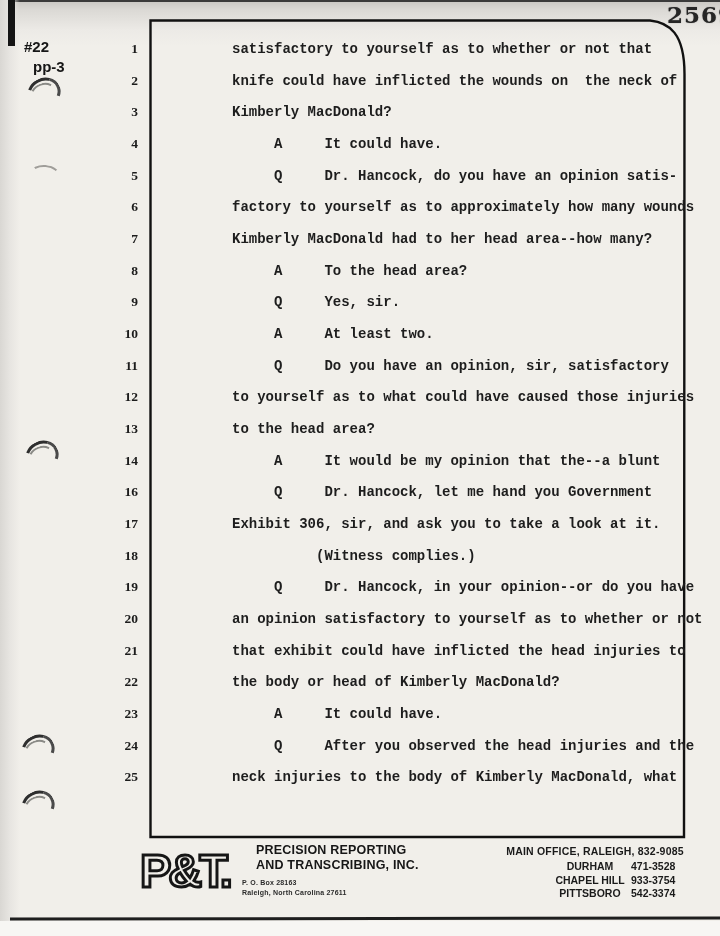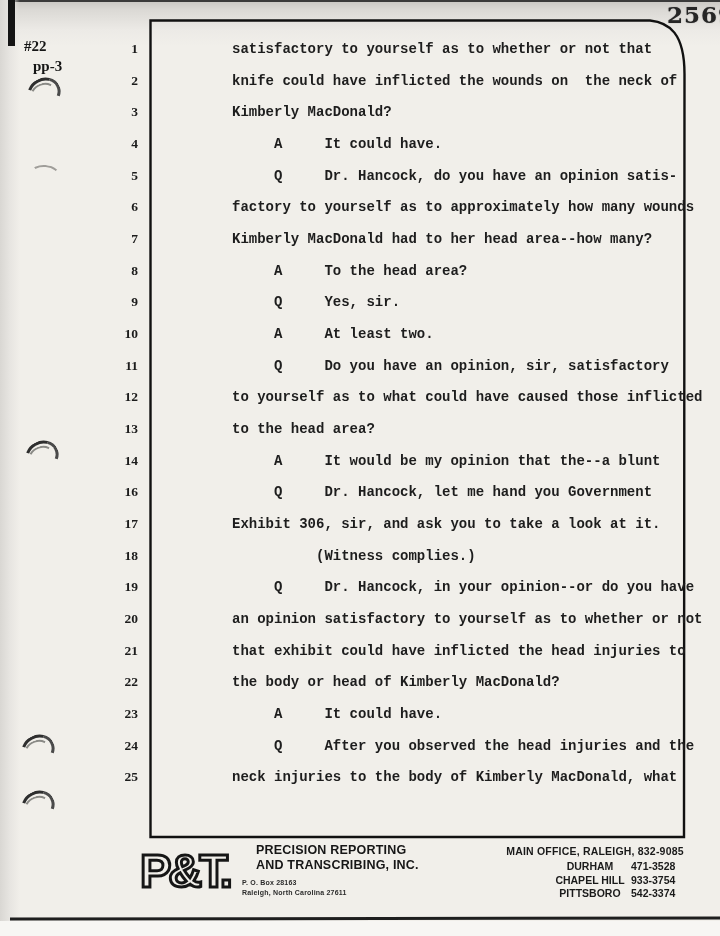--- a/index.html
+++ b/index.html
@@ -24,21 +24,21 @@
   .below-strip{position:absolute;left:0;top:921px;width:720px;height:15px;background:#f7f6f3;}
 
   
   .stamp{
     position:absolute;left:667px;top:1px;
     font-family:"DejaVu Serif","Liberation Serif",serif;
     font-size:23px;font-weight:700;letter-spacing:1px;color:#262626;
     text-shadow:0 0 1px rgba(40,40,40,.6);
   }
   
-  .annot{position:absolute;font-family:Liberation Serif, serif;font-weight:700;color:#161616;font-size:15px;}
+  .annot{position:absolute;font-family:Liberation Sans, sans-serif;font-weight:700;color:#161616;font-size:15px;}
   .annot-1{left:24px;top:38px;}
   .annot-2{left:33px;top:58px;}
 
   
   .punch{position:absolute;width:34px;height:30px;}
   .punch::before{
     content:"";position:absolute;inset:0;border-radius:50%;
     border:3px solid transparent;border-top-color:#2e2e2e;border-right-color:#4a4a4a;
     transform:rotate(-28deg);
   }
@@ -154,21 +154,21 @@
     <div class="t-row">
       <span class="t-num">10</span>
       <span class="t-text">     A     At least two.</span>
     </div>
     <div class="t-row">
       <span class="t-num">11</span>
       <span class="t-text">     Q     Do you have an opinion, sir, satisfactory</span>
     </div>
     <div class="t-row">
       <span class="t-num">12</span>
-      <span class="t-text">to yourself as to what could have caused those inflicted</span>
+      <span class="t-text">to yourself as to what could have caused those injuries</span>
     </div>
     <div class="t-row">
       <span class="t-num">13</span>
       <span class="t-text">to the head area?</span>
     </div>
     <div class="t-row">
       <span class="t-num">14</span>
       <span class="t-text">     A     It would be my opinion that the--a blunt</span>
     </div>
     <div class="t-row">

